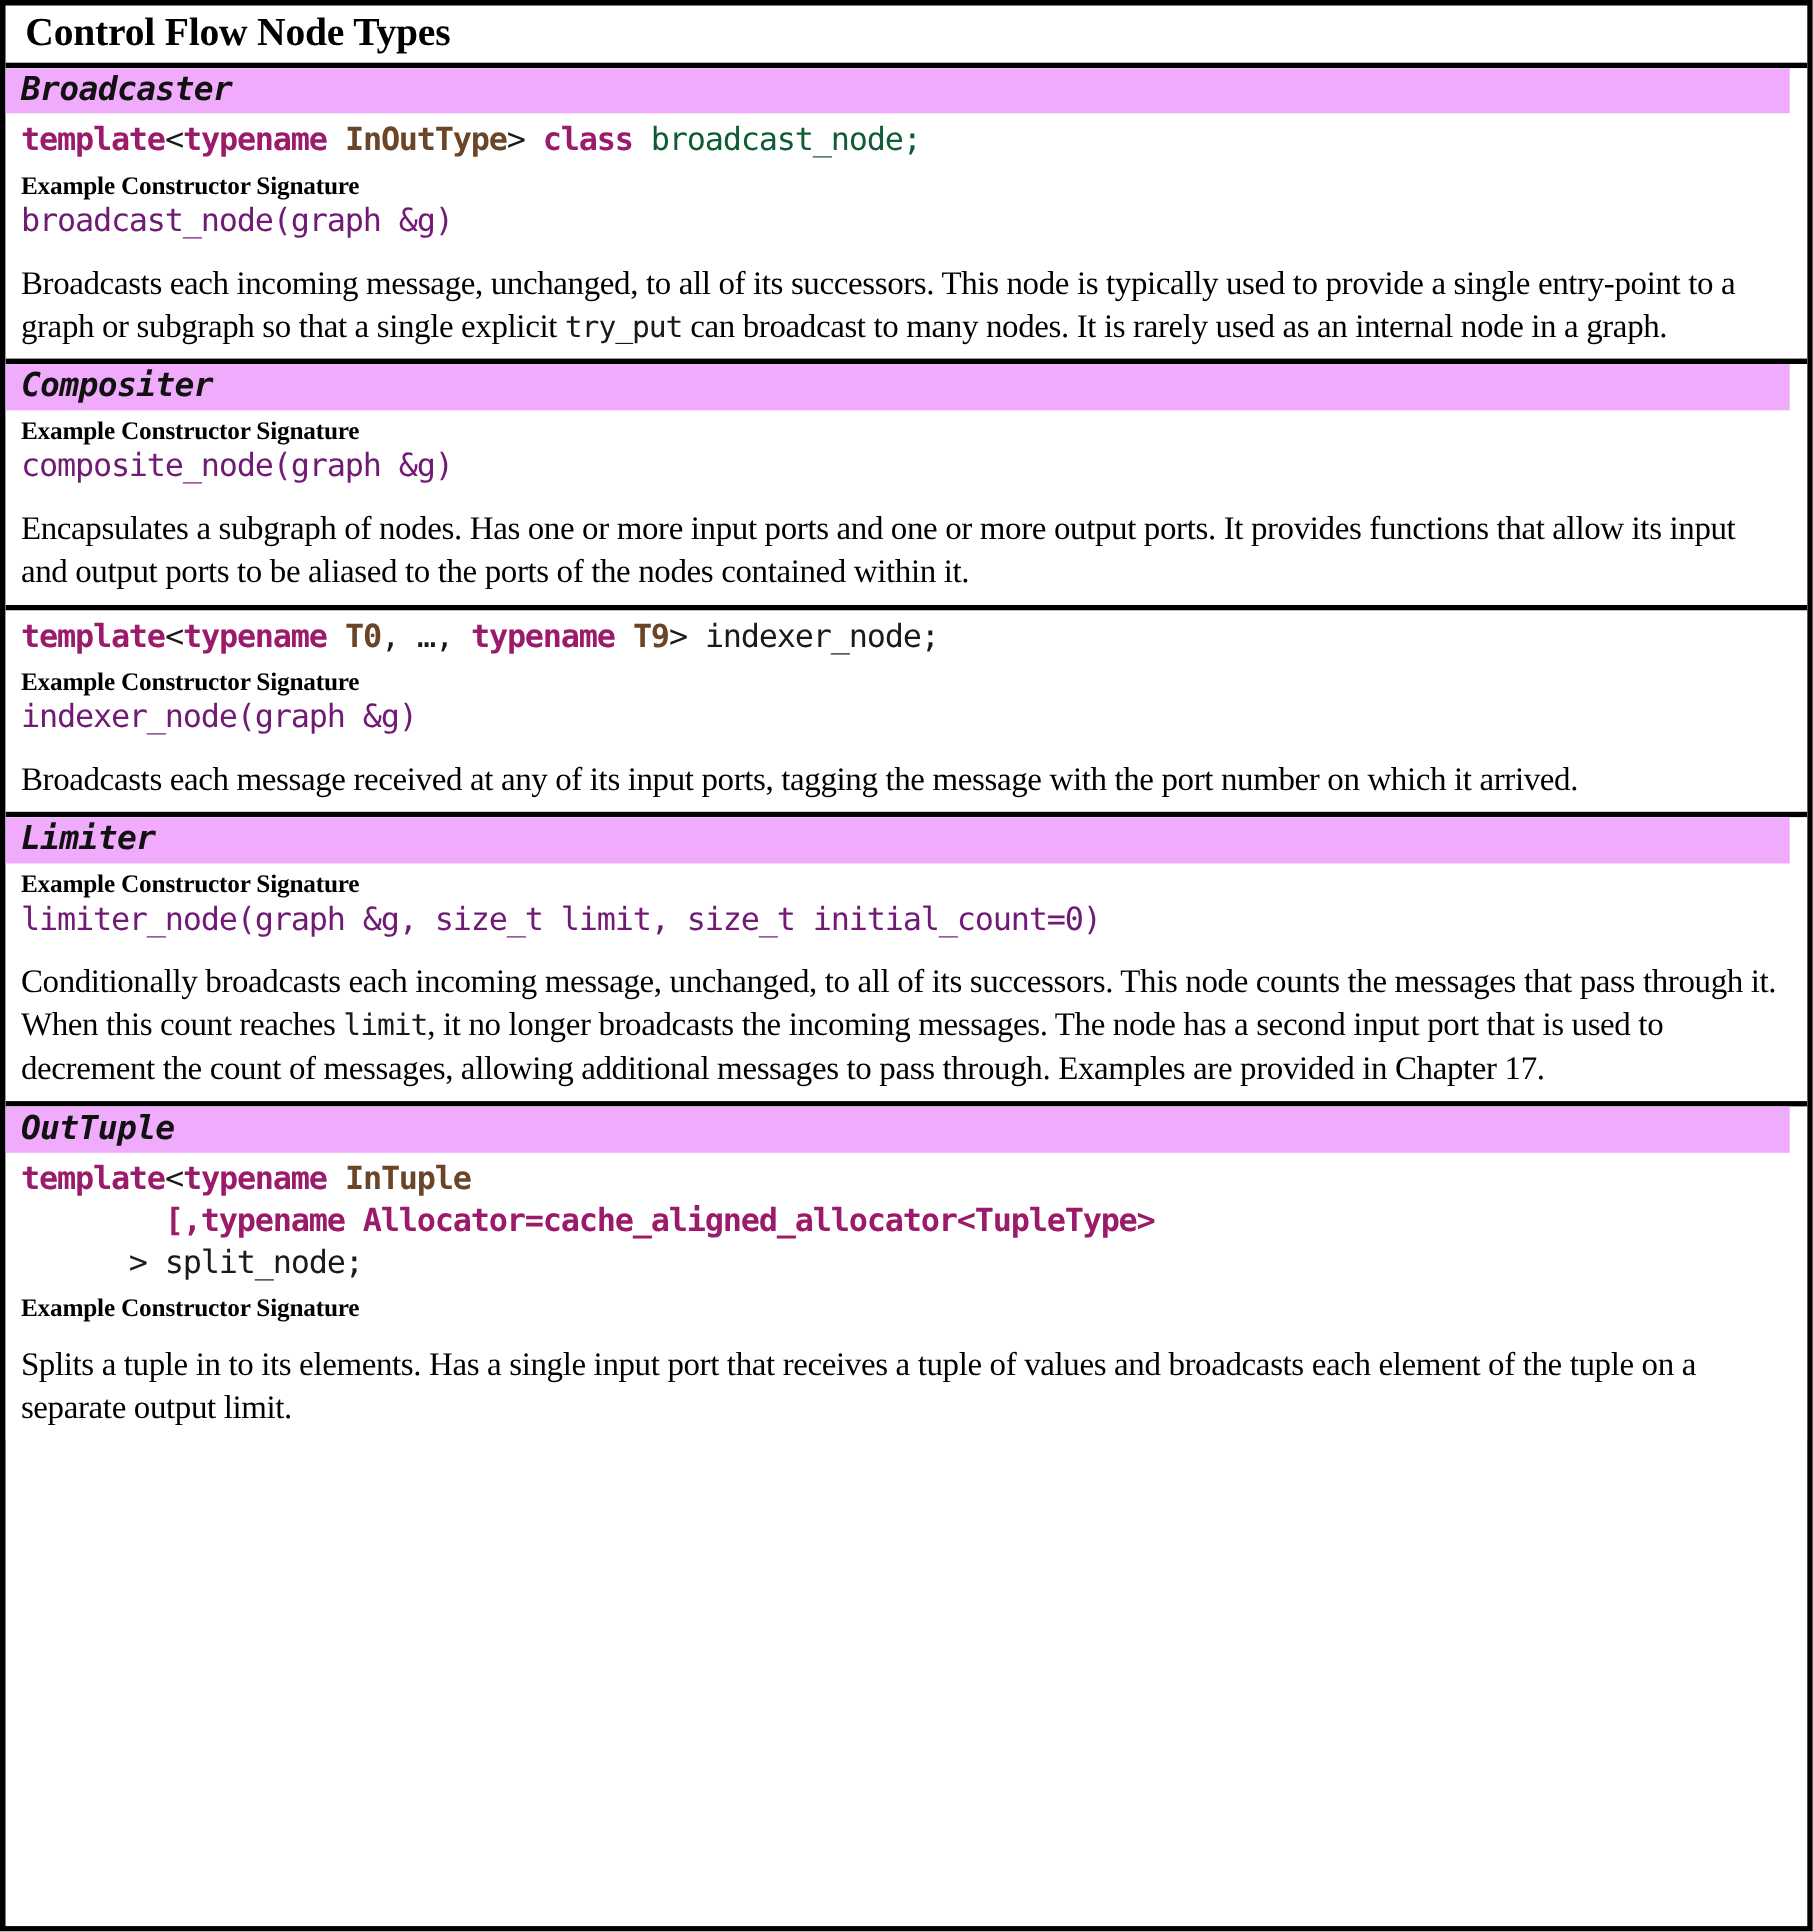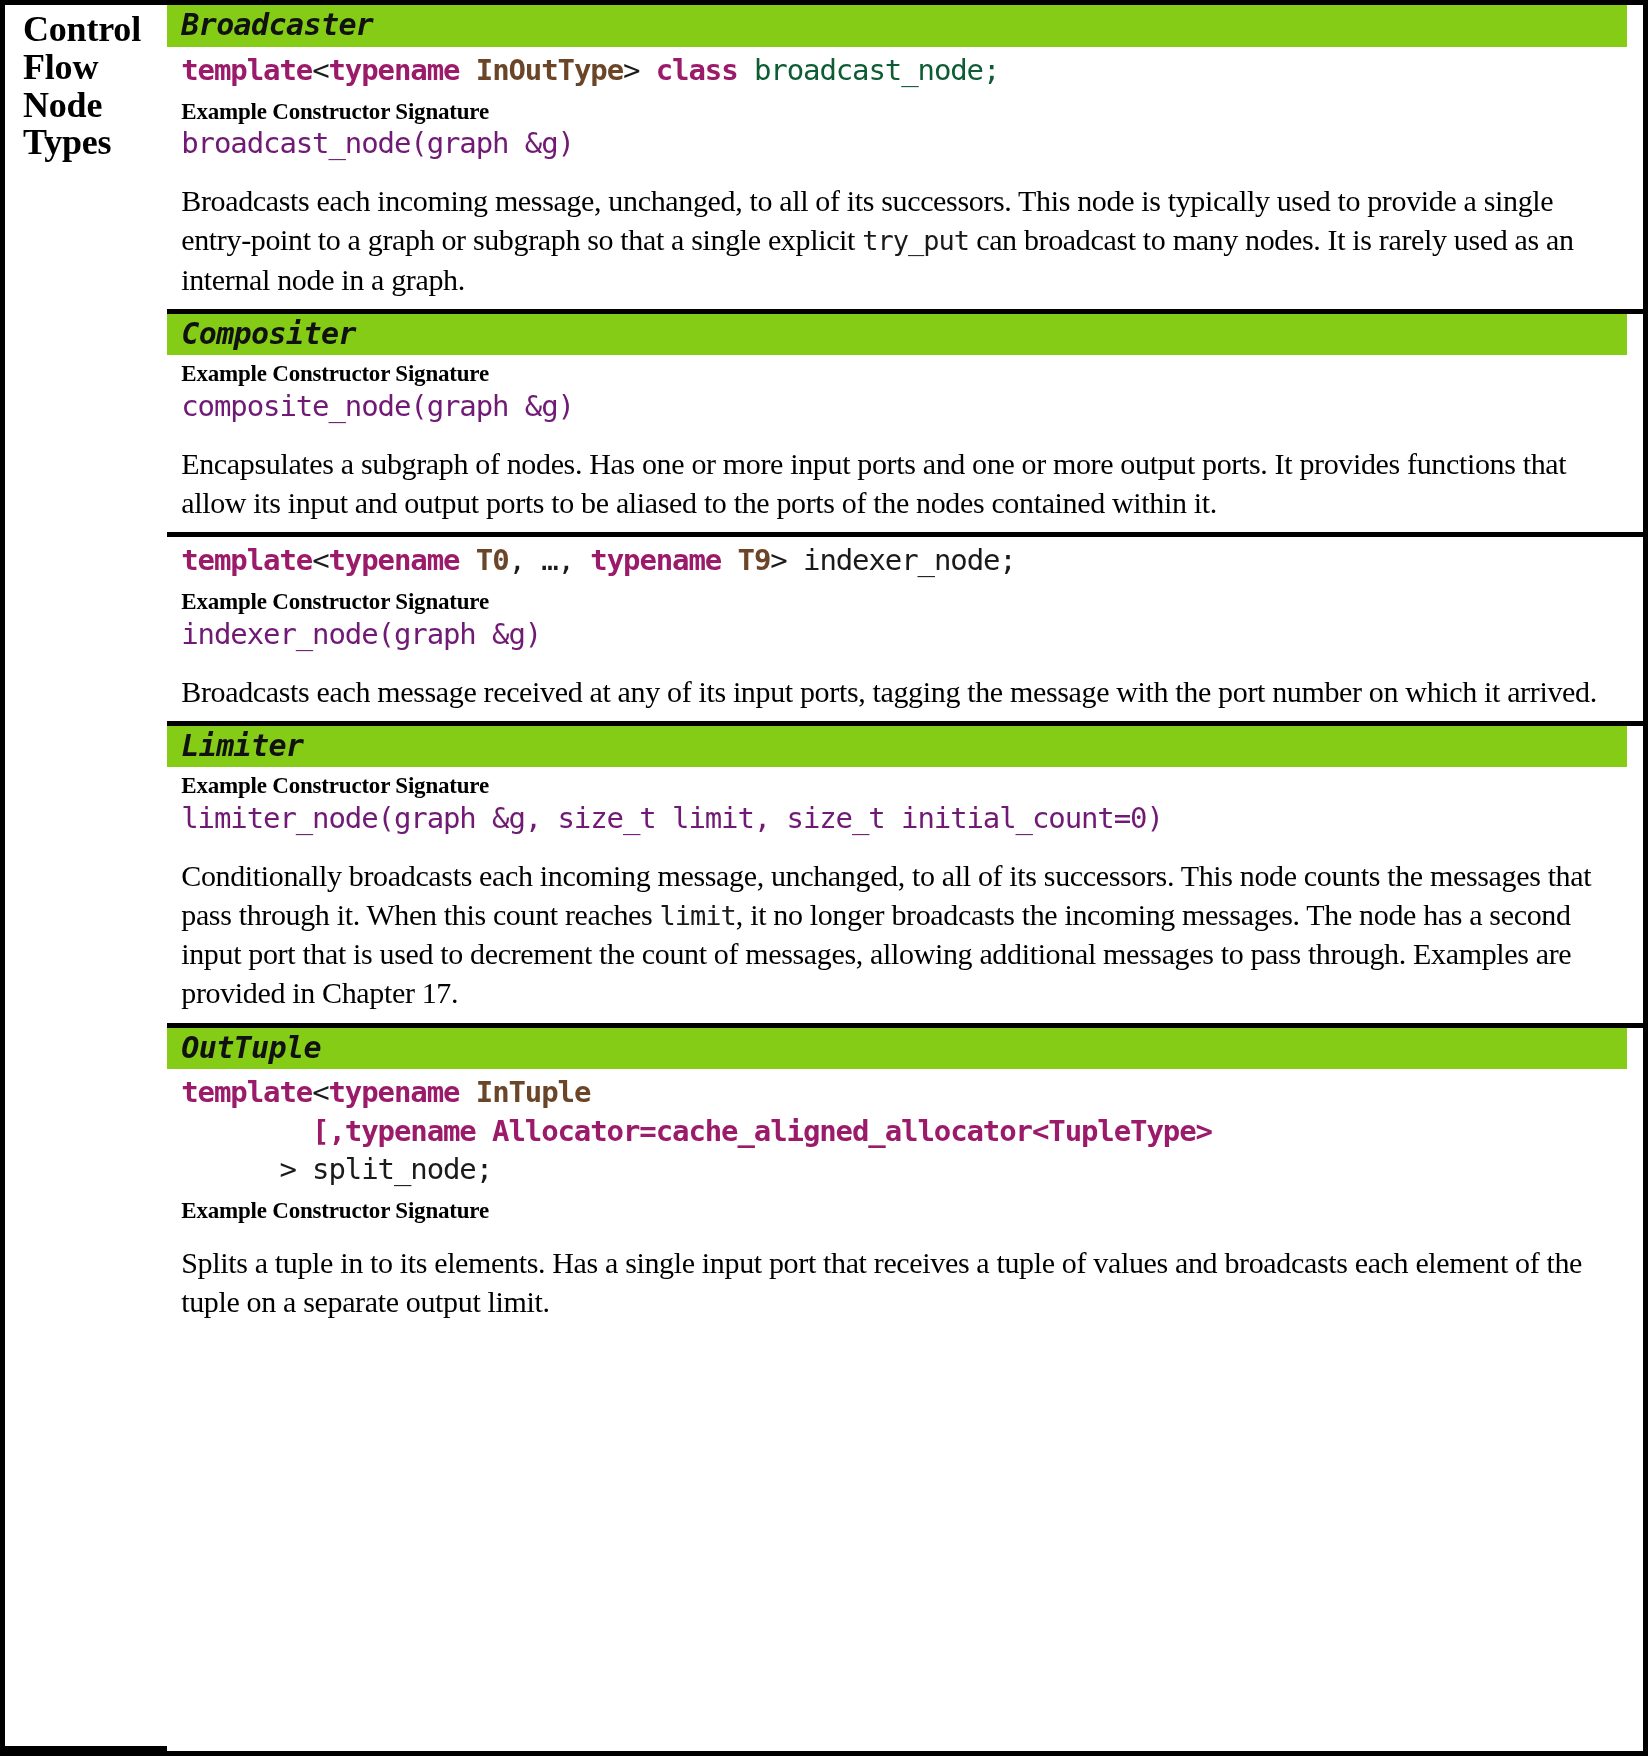--- a/index.html
+++ b/index.html
@@ -14,21 +14,21 @@
     -webkit-font-smoothing: antialiased;
   }
 
   .table-frame {
     box-sizing: border-box;
     width: 1648px;
     height: 1756px;
     border: 5px solid #000000;
     background: #ffffff;
     display: flex;
-    flex-direction: row;
+    flex-direction: column;
     overflow: hidden;
   }
 
   
   .title-row {
     box-sizing: border-box;
     padding: 6px 18px 8px 18px;
     border-bottom: 5px solid #000000;
   }
   .title-text {
@@ -45,21 +45,21 @@
     box-sizing: border-box;
     border-bottom: 5px solid #000000;
     background: #ffffff;
   }
   .section:last-child {
     border-bottom: none;
   }
 
   .section-head {
     box-sizing: border-box;
-    background: #84cc16;
+    background: #f0abfc;
     margin-right: 16px;
     padding: 3px 0 5px 14px;
   }
   .section-head-text {
     font-family: "DejaVu Sans Mono", "Liberation Mono", monospace;
     font-weight: bold;
     font-style: italic;
     font-size: 30px;
     line-height: 1.12;
     color: #111111;

